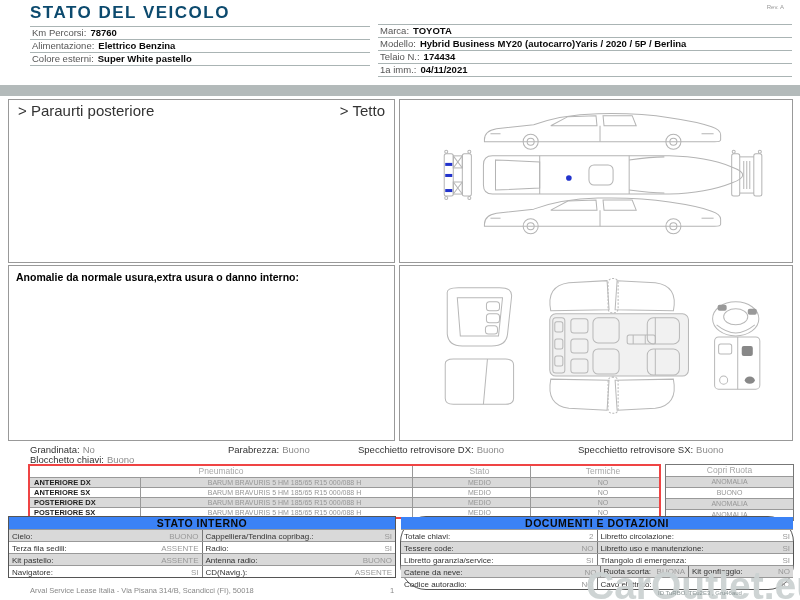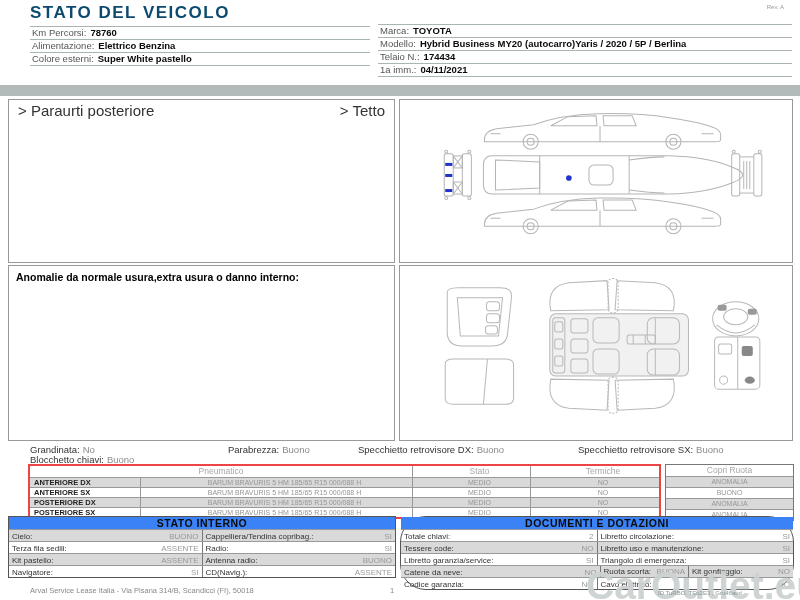--- a/index.html
+++ b/index.html
@@ -331,21 +331,21 @@
             <span class="val">BUONA</span>
           </span>
         <span class="seg">
             <span class="lab">Kit gonfiaggio:</span>
             <span class="val">NO</span>
           </span>
       </div>
     </div>
     <div class="trow">
       <div class="half lft">
-          <span class="lab">Codice garanzia:</span>
+          <span class="lab">Codice autoradio:</span>
           <span class="val">NO</span>
         </div>
       <div class="half">
           <span class="lab">Cavo elettrico:</span>
           <span class="val">NO</span>
         </div>
     </div>
   </div>
 
   <div class="footer-left">Arval Service Lease Italia - Via Pisana 314/B, Scandicci (FI), 50018</div>

